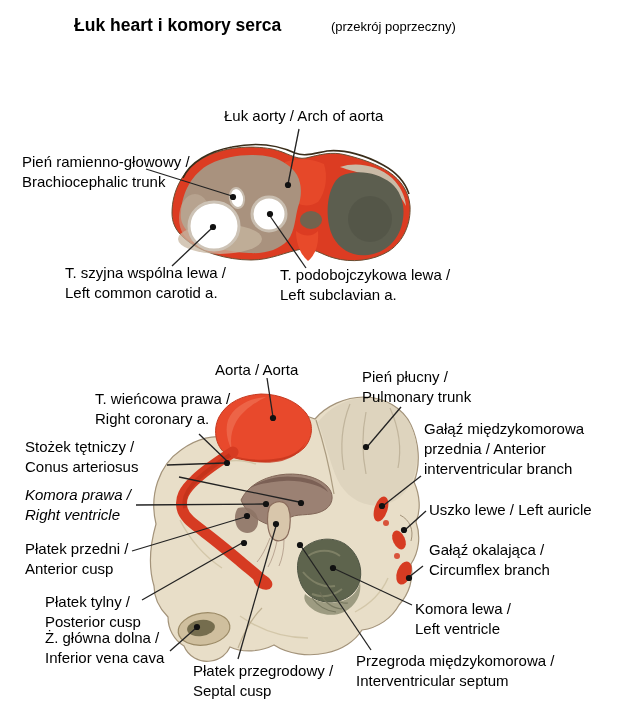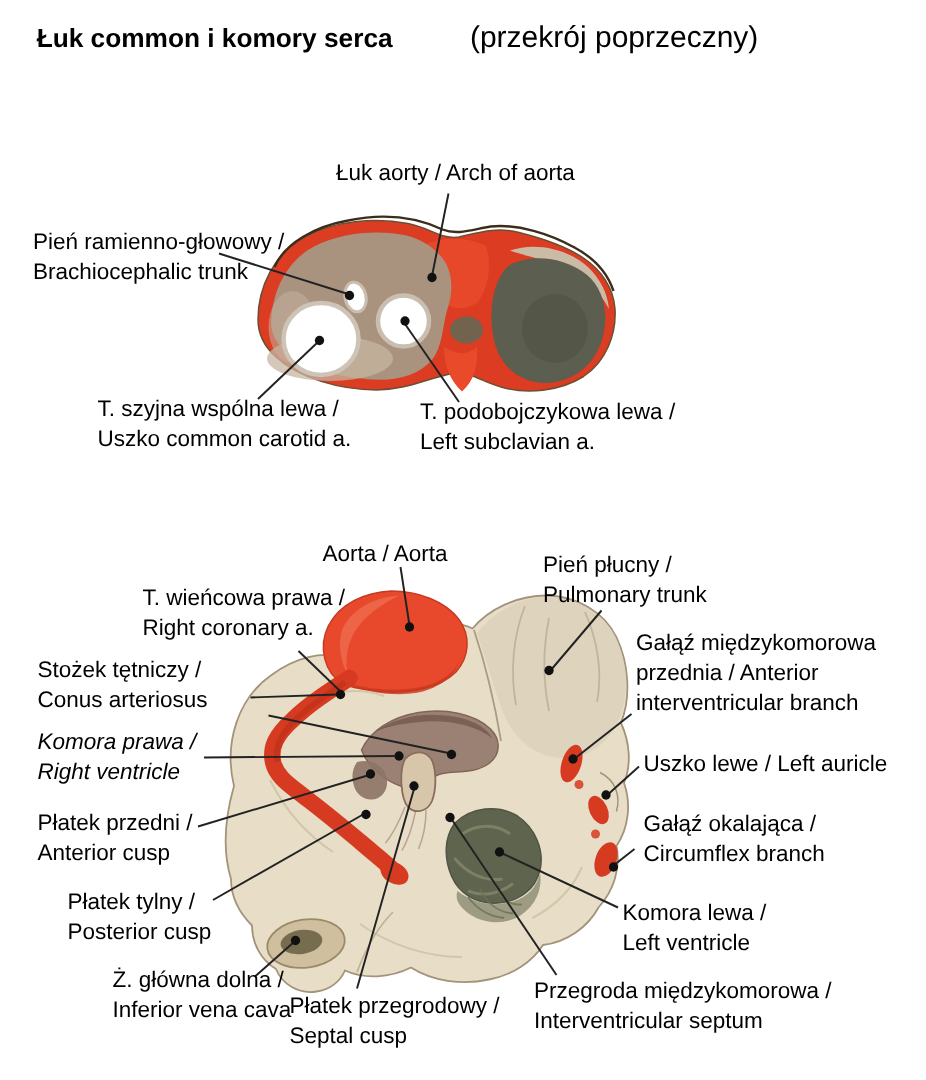--- a/index.html
+++ b/index.html
@@ -1,32 +1,32 @@
 <!DOCTYPE html>
 <html><head>
 <meta charset="utf-8">
 <style>
   html,body{margin:0;padding:0;background:#ffffff;}
   .stage{position:relative;width:617px;height:720px;background:#ffffff;overflow:hidden;
          font-family:"Liberation Sans",sans-serif;}
   .title{position:absolute;left:20px;top:13px;width:490px;text-align:center;line-height:25px;color:#000;}
   .tb{font-weight:bold;font-size:17.5px;}
-  .tn{font-size:20px;margin-left:46px;}
+  .tn{font-size:13px;margin-left:46px;}
   .label{position:absolute;font:15px/20px "Liberation Sans",sans-serif;color:#000;white-space:pre-line;}
   svg.canvas{position:absolute;left:0;top:0;}
   .leader{stroke:#222222;stroke-width:1.3;}
   .ldot{fill:#111111;}
 </style>
 </head>
 <body>
 
 <div class="stage">
 
   <div class="title">
-    <div><span class="tb">Łuk common i komory serca</span><span class="tn"> (przekrój poprzeczny)</span></div>
+    <div><span class="tb">Łuk heart i komory serca</span><span class="tn"> (przekrój poprzeczny)</span></div>
   </div>
 
   <svg class="canvas" width="617" height="720" viewBox="0 0 617 720">
 
     <g>
       <path fill="#dc3c22" stroke="#6b4f33" stroke-width="1" d="M 172,213 C 172,191 183,169 203,158 C 223,147 250,145 272,149 C 287,152 295,160 306,158 C 319,155 331,151 346,155 C 362,159 377,164 389,172 C 401,180 409,192 410,206 C 411,223 404,241 389,251 C 373,261 351,263 334,258 C 322,255 313,247 302,249 C 285,252 271,260 251,260 C 227,260 199,252 184,238 C 175,230 172,222 172,213 Z"></path>
       <path fill="none" stroke="#3a2d1a" stroke-width="1.6" d="M 183,178 C 190,162 210,151 232,147 C 256,142 278,145 295,153 C 305,157 315,153 327,151 C 345,149 367,156 383,165 C 396,172 405,182 409,194"></path>
       <path fill="#e84a2a" opacity="0.85" d="M 285,162 C 298,158 312,158 324,164 C 328,176 326,192 318,202 C 308,208 298,206 292,198 C 286,188 284,174 285,162 Z"></path>
       <path fill="#a9927e" d="M 181,212 C 182,193 192,173 210,164 C 228,155 252,153 271,157 C 283,160 292,167 297,175 C 302,184 302,196 298,207 C 295,218 295,231 288,240 C 279,250 265,254 249,253 C 228,252 202,246 189,233 C 182,226 180,219 181,212 Z"></path>
       <ellipse cx="220" cy="239" rx="42" ry="15" fill="#c7b5a0" opacity="0.75"></ellipse>
@@ -118,35 +118,35 @@
         <circle cx="404" cy="530" r="3.1" class="ldot"></circle>
         <circle cx="382" cy="506" r="3.1" class="ldot"></circle>
       </g>
   </svg>
 
   <div>
       <div class="label" style="left: 224px; top: 106px; text-align: center;">Łuk aorty / Arch of aorta</div>
       <div class="label" style="left: 22px; top: 128px; margin-top: 24px;">Pień ramienno-głowowy /
 Brachiocephalic trunk</div>
       <div class="label" style="left: 65px; top: 263px;">T. szyjna wspólna lewa /
-Uszko common carotid a.</div>
+Left common carotid a.</div>
       <div class="label" style="left: 280px; top: 265px;">T. podobojczykowa lewa /
 Left subclavian a.</div>
       <div class="label" style="left: 215px; top: 360px; text-align: center;">Aorta / Aorta</div>
       <div class="label" style="left: 95px; top: 389px; width: 150px; ">T. wieńcowa prawa /
 Right coronary a.</div>
       <div class="label" style="left: 25px; top: 437px; width: 128px; text-align: left;">Stożek tętniczy /
 Conus arteriosus</div>
       <div class="label" style="left: 25px; top: 485px; font-style: italic;">Komora prawa /
 Right ventricle</div>
       <div class="label" style="left: 25px; top: 539px;">Płatek przedni /
 Anterior cusp</div>
       <div class="label" style="left: 45px; top: 592px;">Płatek tylny /
 Posterior cusp</div>
-      <div class="label" style="left: 45px; top: 644px; margin-left: 30px;">Ż. główna dolna /
+      <div class="label" style="left: 45px; top: 628px;">Ż. główna dolna /
 Inferior vena cava</div>
       <div class="label" style="left: 193px; top: 661px;">Płatek przegrodowy /
 Septal cusp</div>
       <div class="label" style="left: 356px; top: 651px;">Przegroda międzykomorowa /
 Interventricular septum</div>
       <div class="label" style="left: 415px; top: 599px;">Komora lewa /
 Left ventricle</div>
       <div class="label" style="left: 429px; top: 540px;">Gałąź okalająca /
 Circumflex branch</div>
       <div class="label" style="left: 429px; top: 500px;">Uszko lewe / Left auricle</div>

